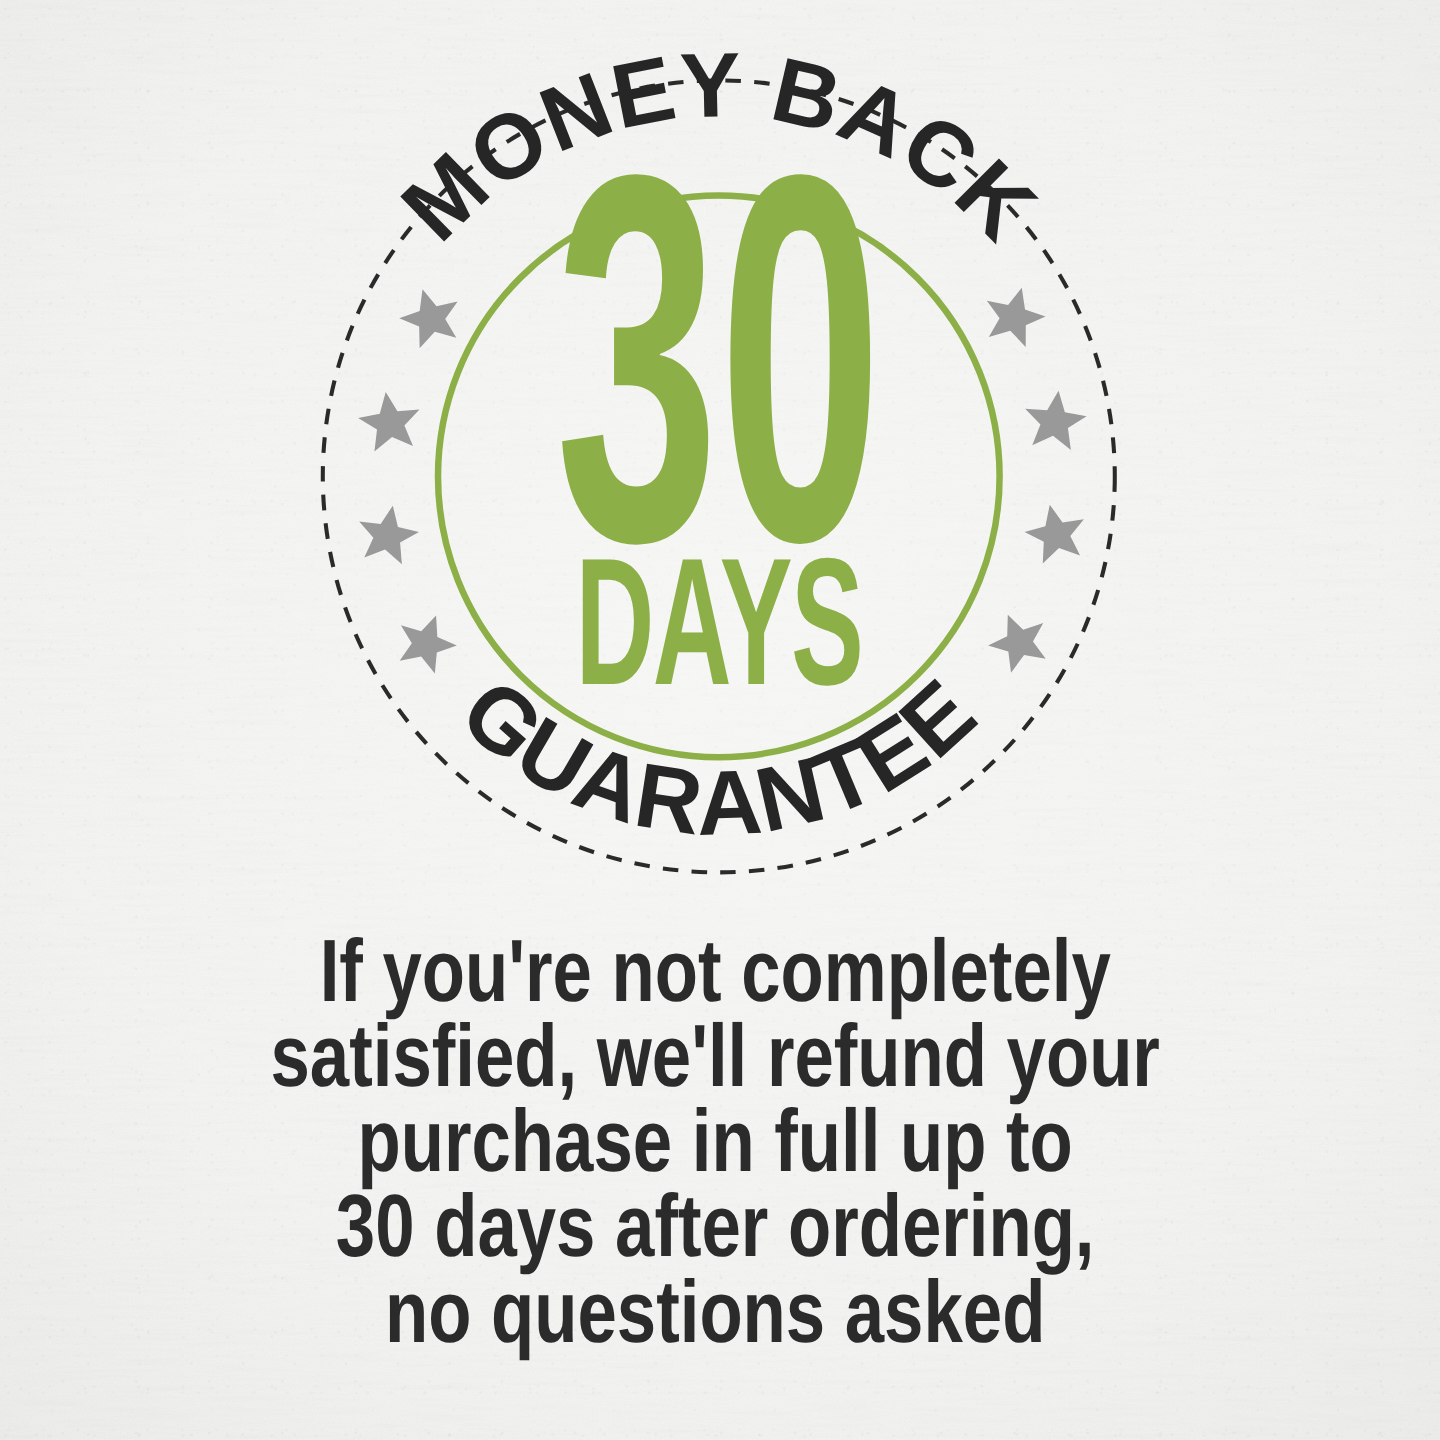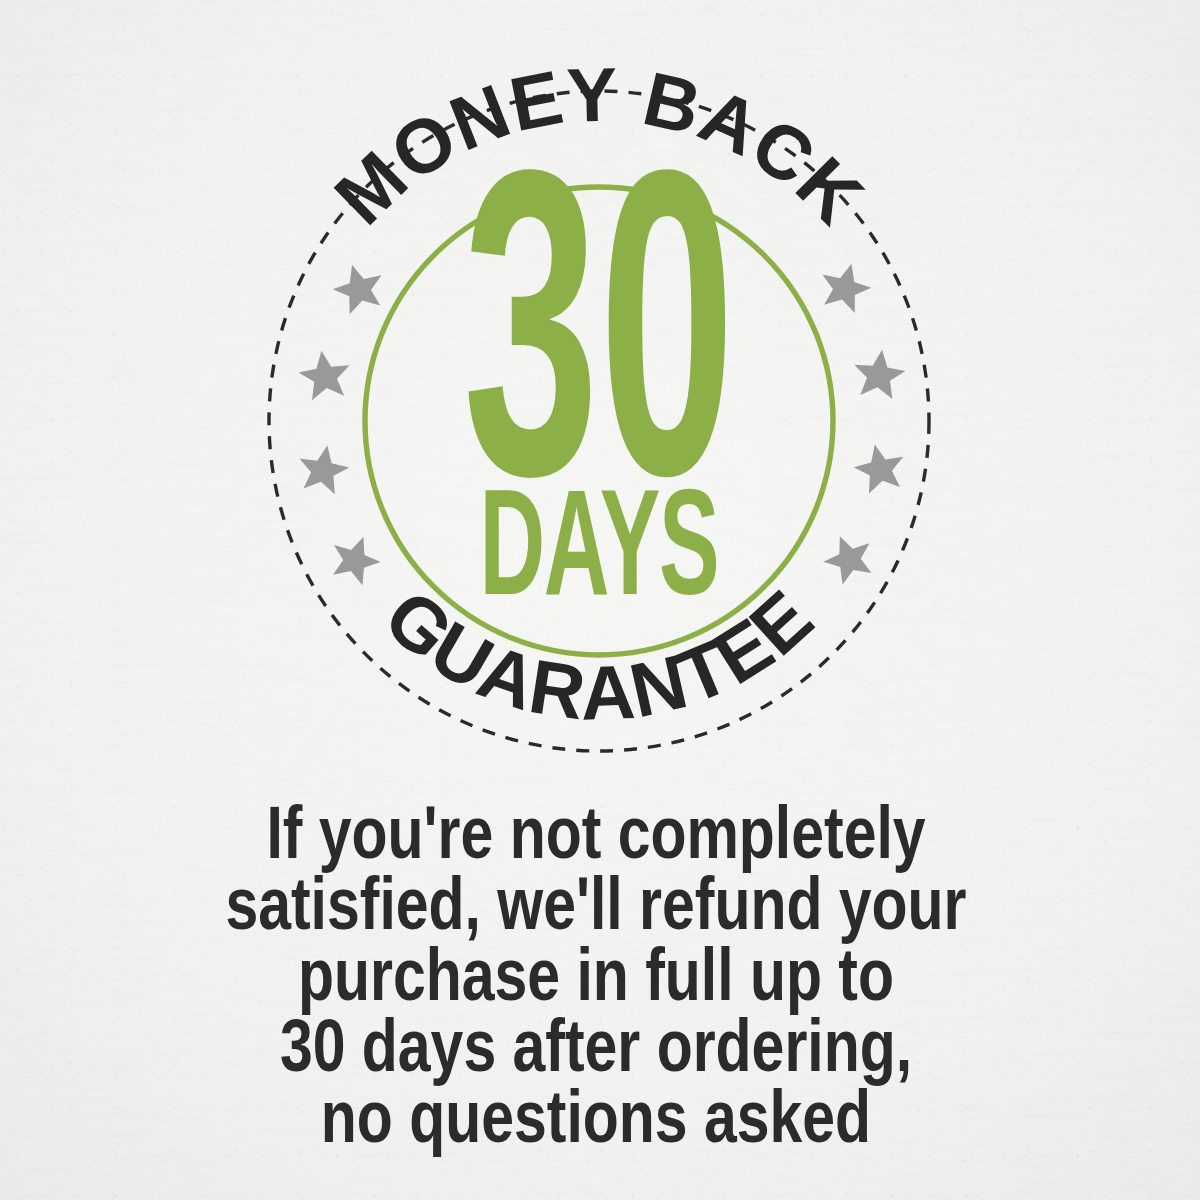--- a/index.html
+++ b/index.html
@@ -52,21 +52,20 @@
         rgba(255,255,255,0.10) 52%,
         rgba(0,0,0,0.030) 88%,
         rgba(0,0,0,0.060) 100%);
   }
 
   
   #stage {
     position: absolute;
     inset: 0;
     z-index: 5;
-    margin-top: 24px;
   }
 
   #badge-svg, #body-svg {
     position: absolute;
     left: 0;
     top: 0;
     width: 1200px;
     height: 1200px;
     overflow: visible;
   }

